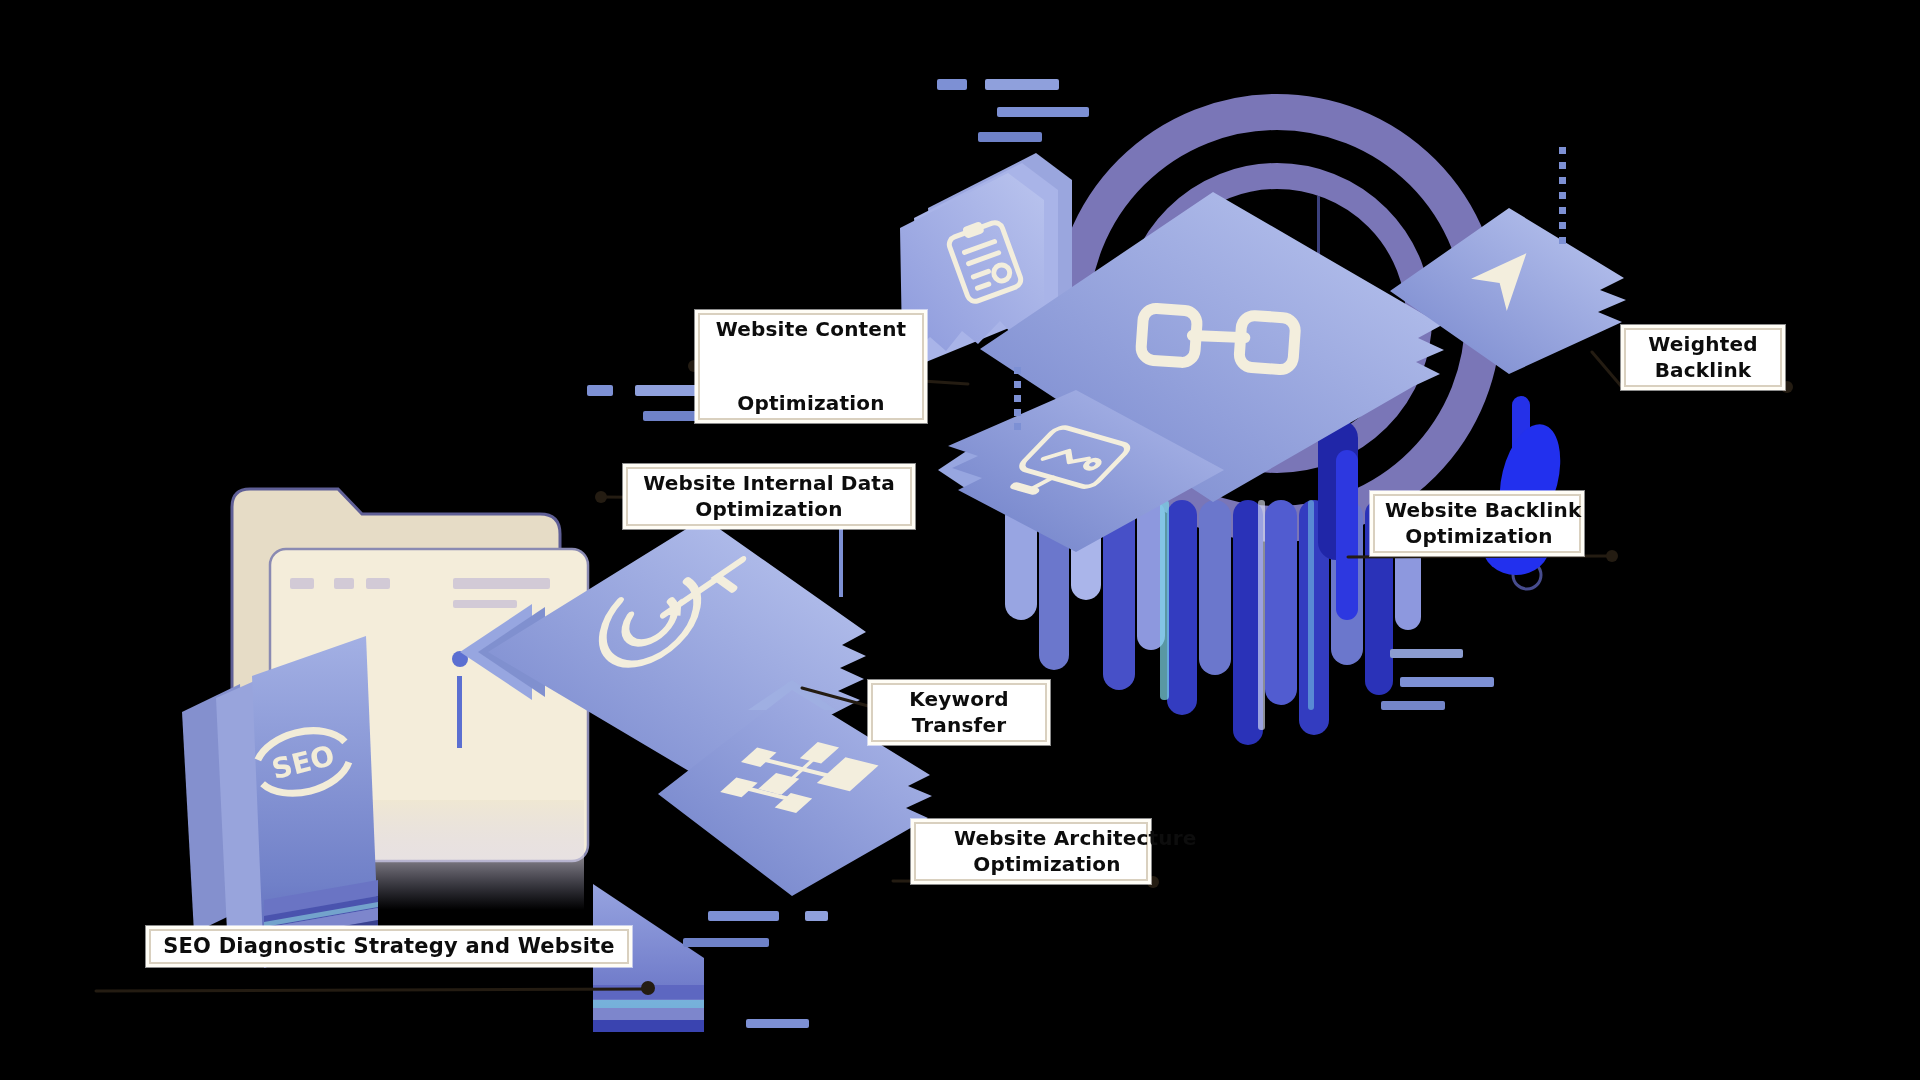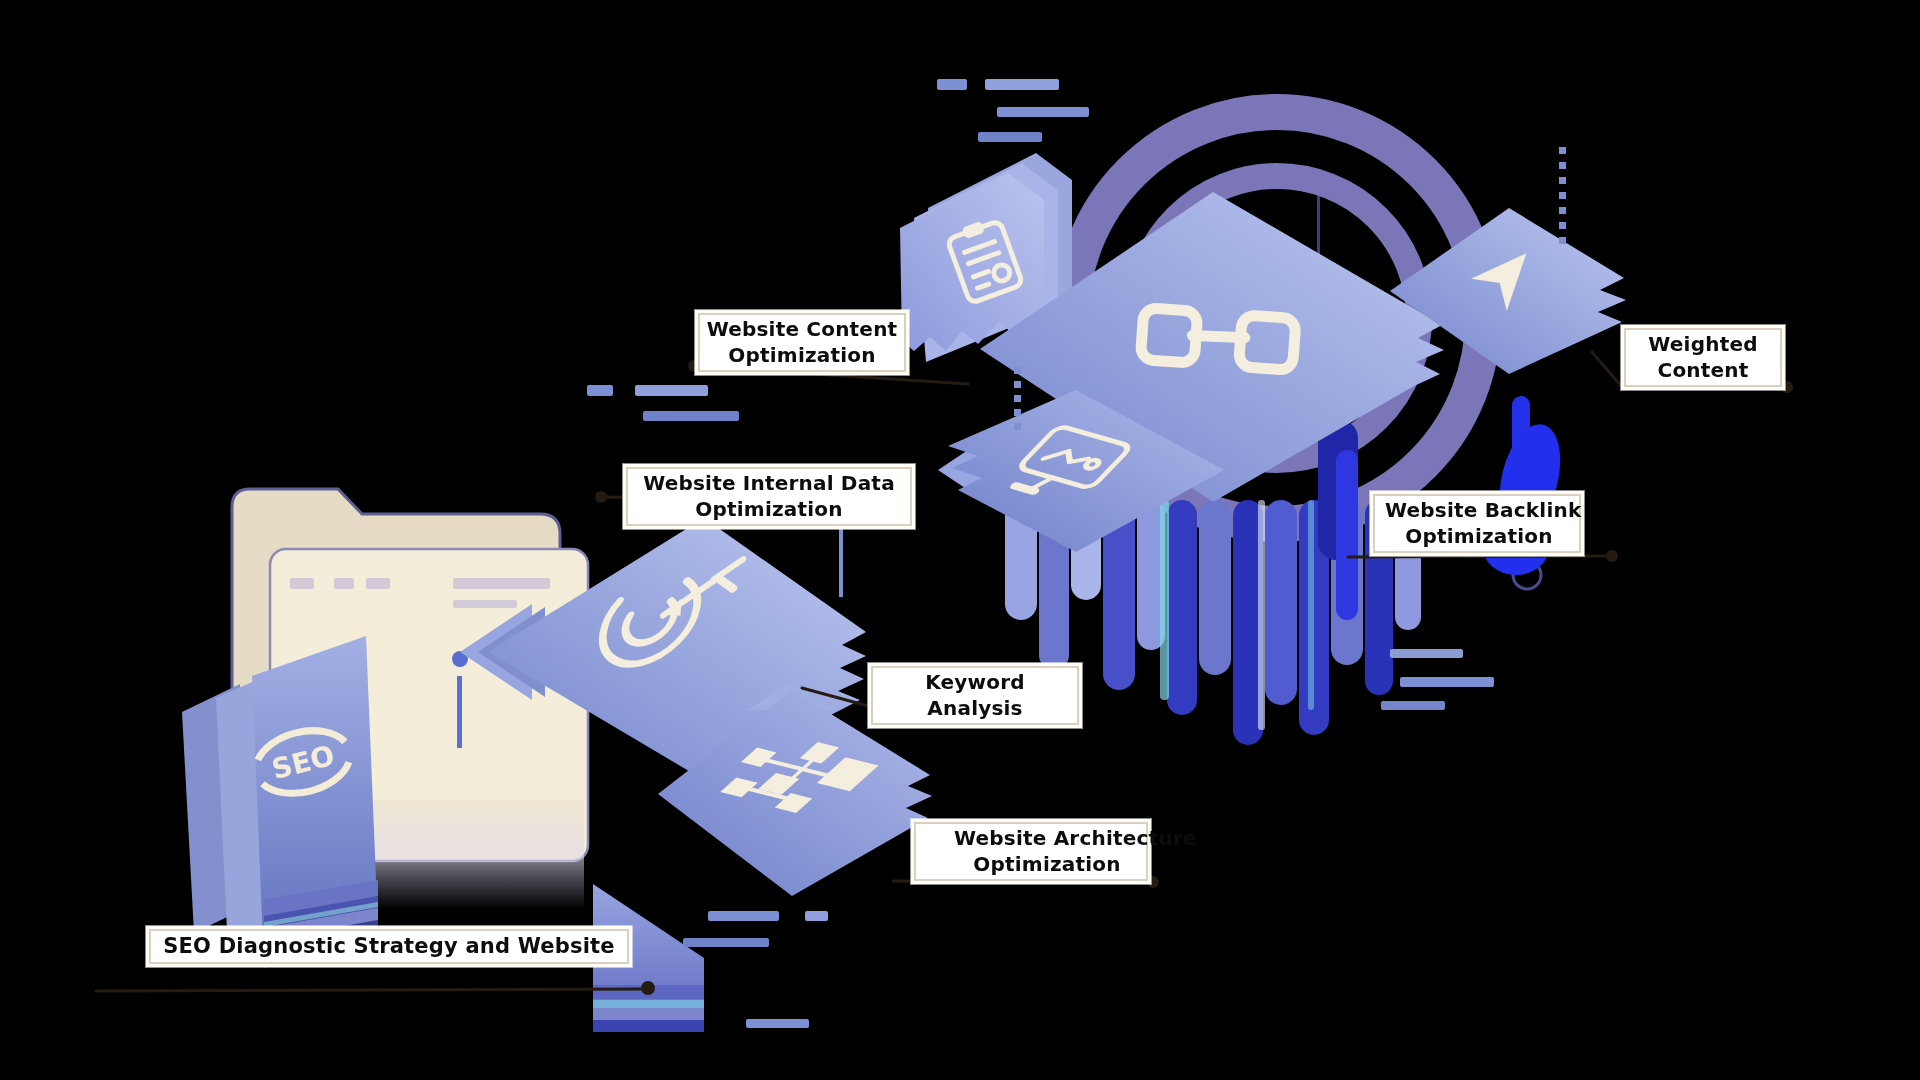--- a/index.html
+++ b/index.html
@@ -259,47 +259,47 @@
         <circle cx="1153" cy="882" r="6" stroke="none"></circle>
     <line x1="96" y1="991" x2="645" y2="989"></line>
         <circle cx="648" cy="988" r="7" stroke="none"></circle>
     <line x1="1348" y1="557" x2="1608" y2="556"></line>
         <circle cx="1612" cy="556" r="6" stroke="none"></circle>
     <polyline points="1592,352 1621,386 1783,387" fill="none"></polyline>
         <circle cx="1787" cy="387" r="6" stroke="none"></circle>
   </g>
 </svg>
 
-  <div class="label" style="left:695px;top:310px;width:214px;">
+  <div class="label" style="left:695px;top:310px;width:232px;gap:48px;">
     <span>Website Content</span>
     <span>Optimization</span>
   </div>
 
   <div class="label" style="left:623px;top:436px;width:292px;margin-top:28px;">
     <span>Website Internal Data</span>
     <span>Optimization</span>
   </div>
 
-  <div class="label" style="left:868px;top:663px;width:214px;">
+  <div class="label" style="left:868px;top:680px;width:182px;">
     <span>Keyword</span>
-    <span>Analysis</span>
+    <span>Transfer</span>
   </div>
 
   <div class="label" style="left:911px;top:819px;width:240px;padding-left:40px;">
     <span>Website Architecture</span>
     <span>Optimization</span>
   </div>
 
   <div class="label big" style="left:146px;top:926px;width:486px;gap:17px;">
     <span>SEO Diagnostic Strategy and Website</span>
   </div>
 
   <div class="label" style="left:1370px;top:491px;width:214px;padding-left:12px;">
     <span>Website Backlink</span>
     <span>Optimization</span>
   </div>
 
   <div class="label" style="left:1621px;top:325px;width:164px;justify-content:flex-end;">
     <span>Weighted</span>
-    <span>Content</span>
+    <span>Backlink</span>
   </div>
 
 </div>
 
 </body></html>

